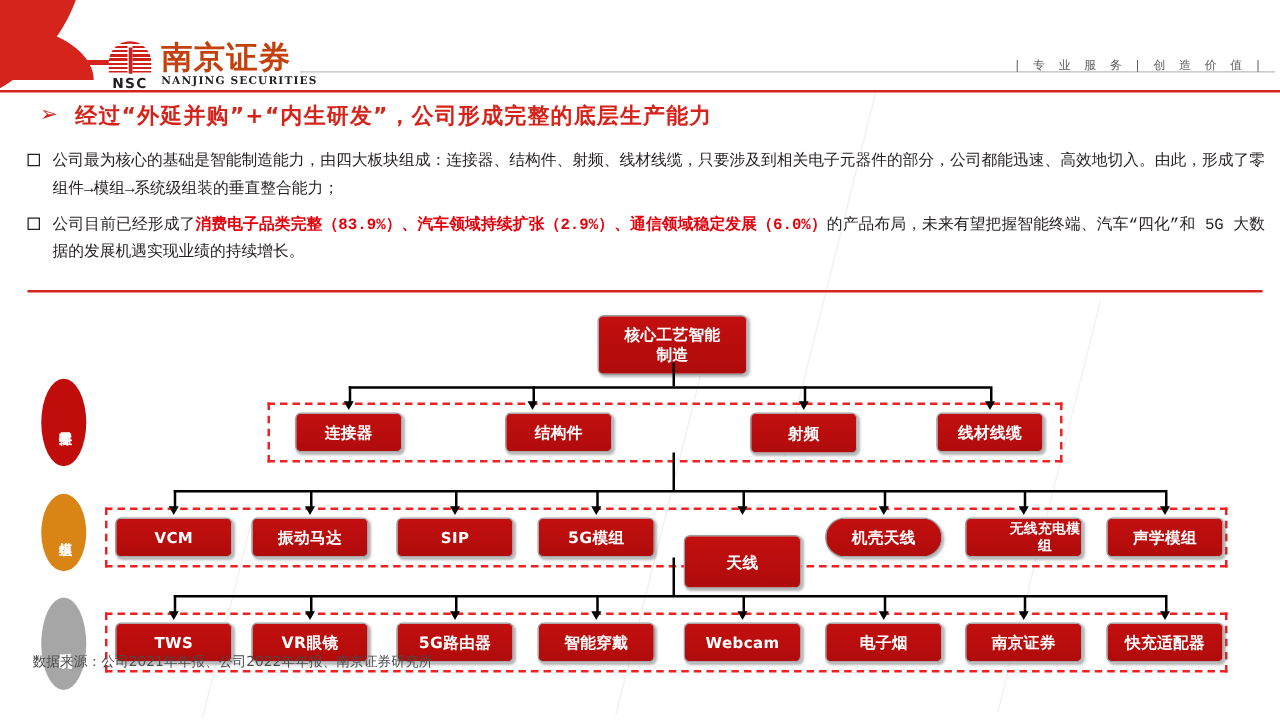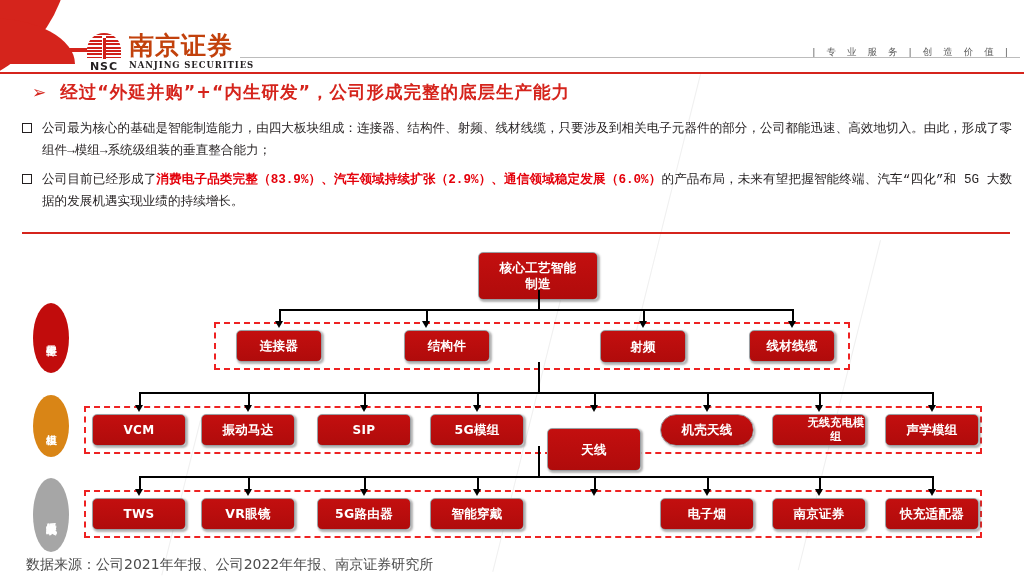--- a/index.html
+++ b/index.html
@@ -273,22 +273,22 @@
     position: absolute;
     width: 0; height: 0;
     border-left: 4.5px solid transparent;
     border-right: 4.5px solid transparent;
     border-top: 7px solid #000000;
   }
 
   .source {
     position: absolute;
     left: 26px;
-    top: 556px;
-    font-size: 14px;
+    top: 522px;
+    font-size: 11px;
     color: #4a4a4a;
   }
 </style>
 </head>
 <body>
 
 <div class="corner-wedge"></div>
 <div class="corner-wedge2"></div>
 <div class="corner-tail"></div>
 
@@ -385,20 +385,21 @@
     <div class="arrow" style="left: 244px; top: 489px;"></div>
     <div class="node" style="left: 201px; top: 498px; width: 94px; height: 32px;">VR眼镜</div>
     <div class="vline" style="left: 364px; top: 476px; height: 16px;"></div>
     <div class="arrow" style="left: 360px; top: 489px;"></div>
     <div class="node" style="left: 317px; top: 498px; width: 94px; height: 32px;">5G路由器</div>
     <div class="vline" style="left: 477px; top: 476px; height: 16px;"></div>
     <div class="arrow" style="left: 473px; top: 489px;"></div>
     <div class="node" style="left: 430px; top: 498px; width: 94px; height: 32px;">智能穿戴</div>
     <div class="vline" style="left: 594px; top: 476px; height: 16px;"></div>
     <div class="arrow" style="left: 590px; top: 489px;"></div>
+    <div class="node lat small" style="left: 547px; top: 498px; width: 94px; height: 32px;">Webcam</div>
     <div class="vline" style="left: 707px; top: 476px; height: 16px;"></div>
     <div class="arrow" style="left: 703px; top: 489px;"></div>
     <div class="node" style="left: 660px; top: 498px; width: 94px; height: 32px;">电子烟</div>
     <div class="vline" style="left: 819px; top: 476px; height: 16px;"></div>
     <div class="arrow" style="left: 815px; top: 489px;"></div>
     <div class="node" style="left: 772px; top: 498px; width: 94px; height: 32px;">南京证券</div>
     <div class="vline" style="left: 932px; top: 476px; height: 16px;"></div>
     <div class="arrow" style="left: 928px; top: 489px;"></div>
     <div class="node" style="left: 885px; top: 498px; width: 94px; height: 32px;">快充适配器</div>
   </div>

